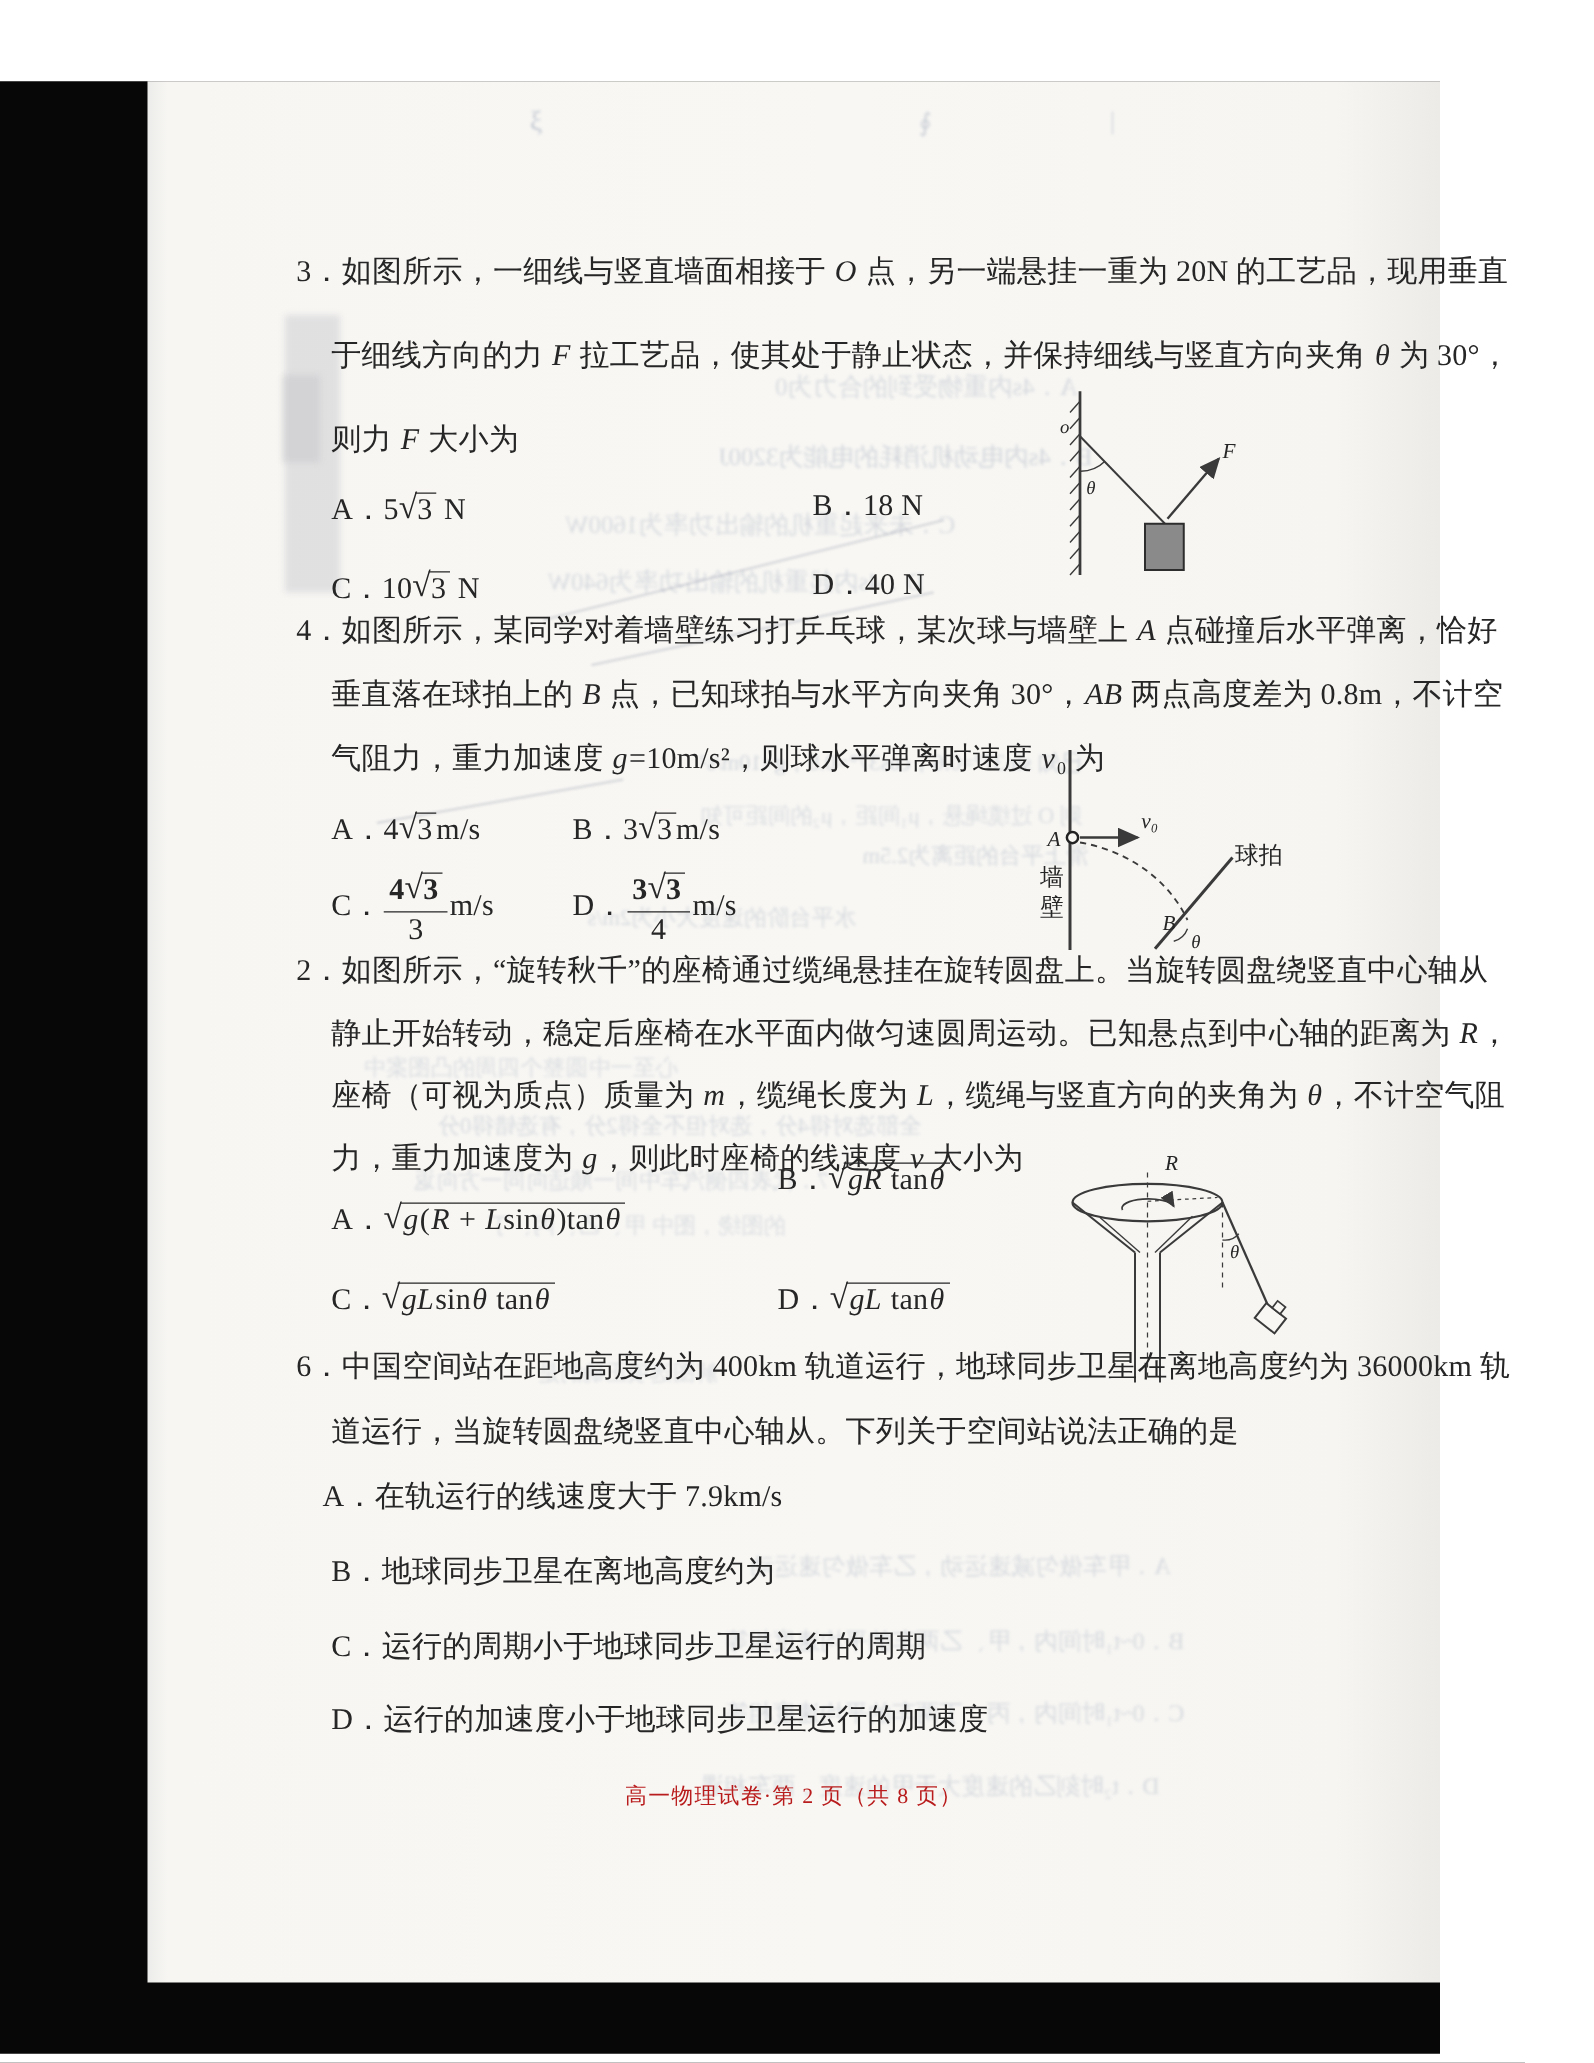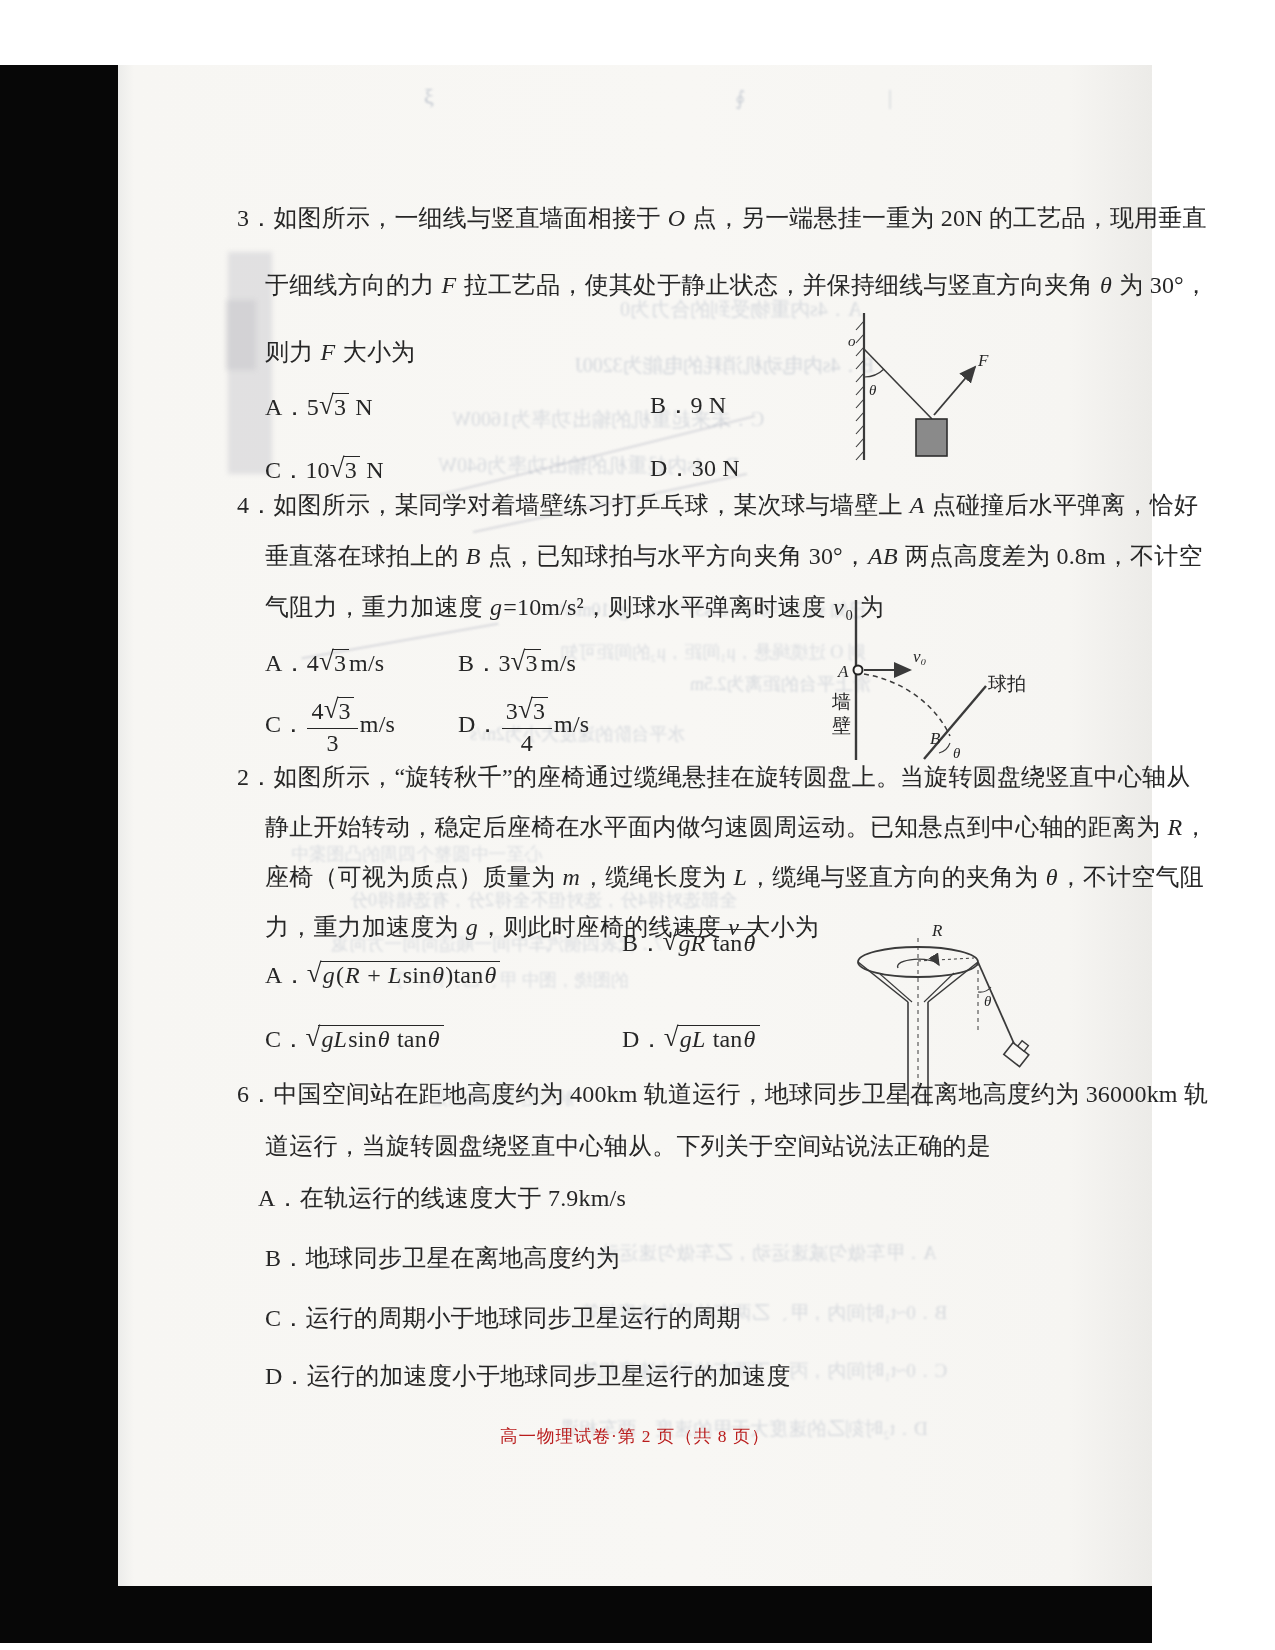--- a/index.html
+++ b/index.html
@@ -10,21 +10,21 @@
   .content{position:absolute;left:0;top:0;width:1275px;height:1650px;z-index:3;}
   .artifacts{position:absolute;left:0;top:0;width:1275px;height:1650px;z-index:2;}
   .ln{position:absolute;white-space:nowrap;font-size:24px;color:#262626;letter-spacing:.2px;line-height:1.25;}
   .ln i{font-style:italic;padding:0 1px;}
   .footer{position:absolute;font-size:17.5px;color:#b91c1c;letter-spacing:1px;}
   
   .sqrt{display:inline-block;white-space:nowrap;}
   .rad{display:inline-block;font-size:1.12em;transform:translateY(-1px);}
   .vinc{display:inline-block;border-top:1.5px solid #262626;padding:0 3px 0 2px;margin-left:-2px;line-height:1.15;}
   .frac{display:inline-block;text-align:center;vertical-align:middle;line-height:1.08;margin:0 2px;}
-  .fnum{display:block;border-bottom:1.4px solid #262626;padding:0 4px 2px;}
+  .fnum{display:block;border-bottom:1.4px solid #262626;padding:0 4px 2px;font-weight:bold;}
   .fden{display:block;padding-top:2px;}
   
   .fig{position:absolute;overflow:visible;}
   .svt{font:italic 15px "Liberation Serif","DejaVu Serif",serif;fill:#262626;}
   .svtb{font:italic 17px "Liberation Serif","DejaVu Serif",serif;fill:#262626;}
   .svt2{font:19px "Liberation Serif","DejaVu Serif",serif;fill:#262626;}
   
   .bleed{position:absolute;color:#8d99ad;white-space:nowrap;filter:blur(1.1px);
     font-family:"Liberation Serif","DejaVu Serif",serif;}
   .shade{position:absolute;background:rgba(198,198,204,.45);filter:blur(2.5px);}
@@ -64,23 +64,23 @@
     <div class="bleed" style="left: 888px; top: 86px; font-size: 20px; opacity: 0.4;">|</div>
   </div>
 
 <div class="content">
 
   <div>
     <div class="ln" style="left:237px;top:203px">3．如图所示，一细线与竖直墙面相接于 <i>O</i> 点，另一端悬挂一重为 20N 的工艺品，现用垂直</div>
     <div class="ln" style="left:265px;top:270px">于细线方向的力 <i>F</i> 拉工艺品，使其处于静止状态，并保持细线与竖直方向夹角 <i>θ</i> 为 30°，</div>
     <div class="ln" style="left:265px;top:337px">则力 <i>F</i> 大小为</div>
     <div class="ln" style="left:265px;top:390px">A．5<span class="sqrt"><span class="rad">√</span><span class="vinc">3</span></span> N</div>
-    <div class="ln" style="left:650px;top:390px">B．9 N</div>
+    <div class="ln" style="left:650px;top:390px">B．18 N</div>
     <div class="ln" style="left:265px;top:453px">C．10<span class="sqrt"><span class="rad">√</span><span class="vinc">3</span></span>  N</div>
-    <div class="ln" style="left:650px;top:453px">D．30 N</div>
+    <div class="ln" style="left:650px;top:453px">D．40 N</div>
 
     <svg class="fig" style="left:812px;top:305px" width="190" height="165">
       <defs>
         <marker id="ah" markerWidth="10" markerHeight="9" refX="8" refY="4" orient="auto">
           <path d="M0,0 L9,4 L0,8 z" fill="#3a3a3a"></path>
         </marker>
       </defs>
       <g stroke="#3a3a3a" fill="none">
         <line x1="52" y1="8" x2="52" y2="155" stroke-width="2.2"></line>
         <g stroke-width="1.1">

